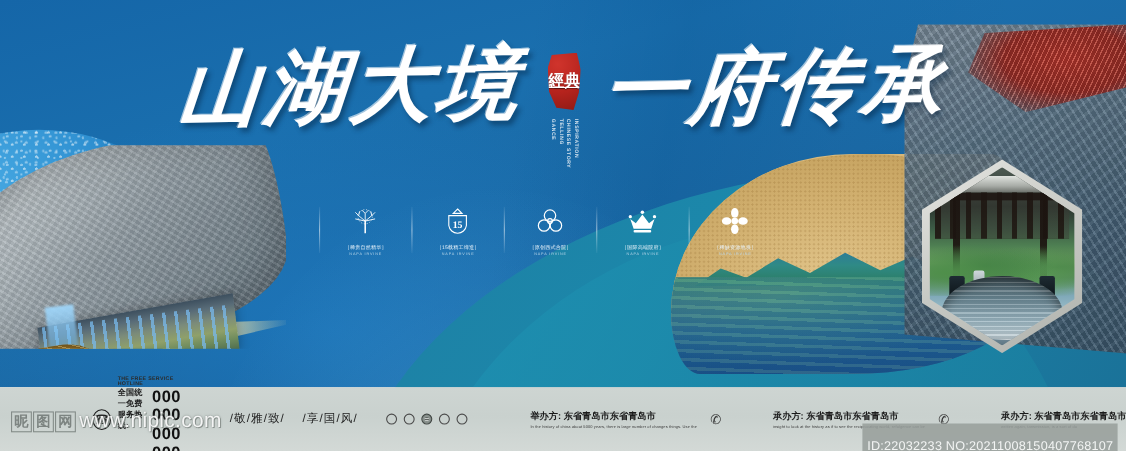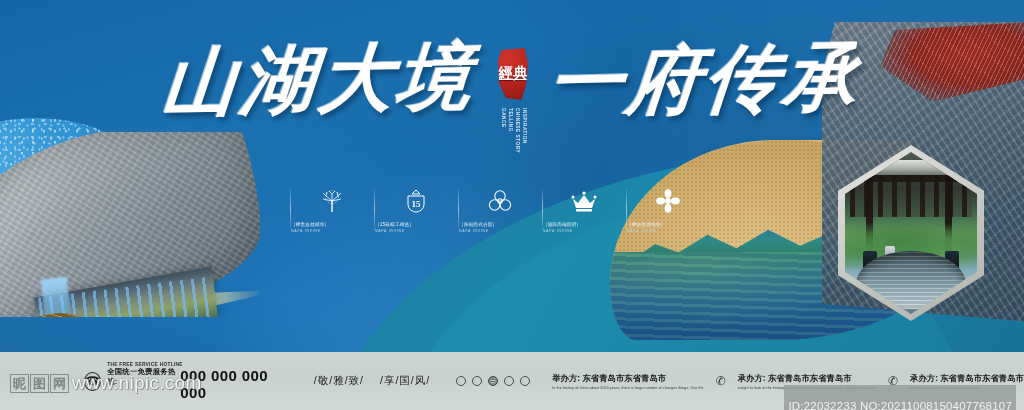--- a/index.html
+++ b/index.html
@@ -285,21 +285,21 @@
     font-size:4.6px; letter-spacing:.6px; line-height:1.5;
     color:rgba(255,255,255,.82); font-weight:bold;
     white-space:pre-line; text-align:left;
   }
 
   
   .features {
     position:absolute; left:290px; top:186px; width:420px;
     display:flex; align-items:flex-start;
   }
-  .feature { width:84px; display:flex; flex-direction:column; }
+  .feature { width:84px; display:flex; flex-direction:column; align-items:center; }
   .f-icon { height:30px; display:flex; align-items:center; justify-content:center; color:#fff; }
   .f-icon svg { display:block; }
   .f-cn {
     margin-top:6px; font-size:4.6px; color:#eaf4fb; letter-spacing:.2px; white-space:nowrap;
   }
   .f-en { margin-top:2px; font-size:3.4px; color:#bcd8ea; letter-spacing:.8px; white-space:nowrap; }
   .f-div {
     width:1px; height:42px; margin-top:2px;
     background:linear-gradient(180deg, rgba(255,255,255,.05), rgba(255,255,255,.55), rgba(255,255,255,.05));
   }
@@ -331,21 +331,21 @@
     background:radial-gradient(circle,#8f9793 40%,#6f7874 100%);
     border-color:#3f4542;
     position:relative;
   }
   .dot.coin::after{
     content:""; position:absolute; inset:2px; border-radius:50%;
     background:repeating-linear-gradient(0deg, rgba(255,255,255,.5) 0 1px, rgba(60,65,62,.6) 1px 2px);
   }
 
   .orgs { display:flex; align-items:center; margin-left:22px; }
-  .org { display:flex; flex-direction:column; }
+  .org { display:flex; flex-direction:column;margin-left:35px; }
   .org-cn { font-size:8.4px; font-weight:bold; color:#1b1b1b; white-space:nowrap; }
   .org-en { font-size:3.6px; color:#3a3a3a; letter-spacing:.1px; white-space:nowrap; margin-top:2px; }
   .org-sep { margin:0 12px; color:#333; font-size:12px; }
 
   .watermark {
     position:absolute; left:10px; top:372px;
     display:flex; align-items:center; gap:3px;
     pointer-events:none;
   }
   .wm-cn {

